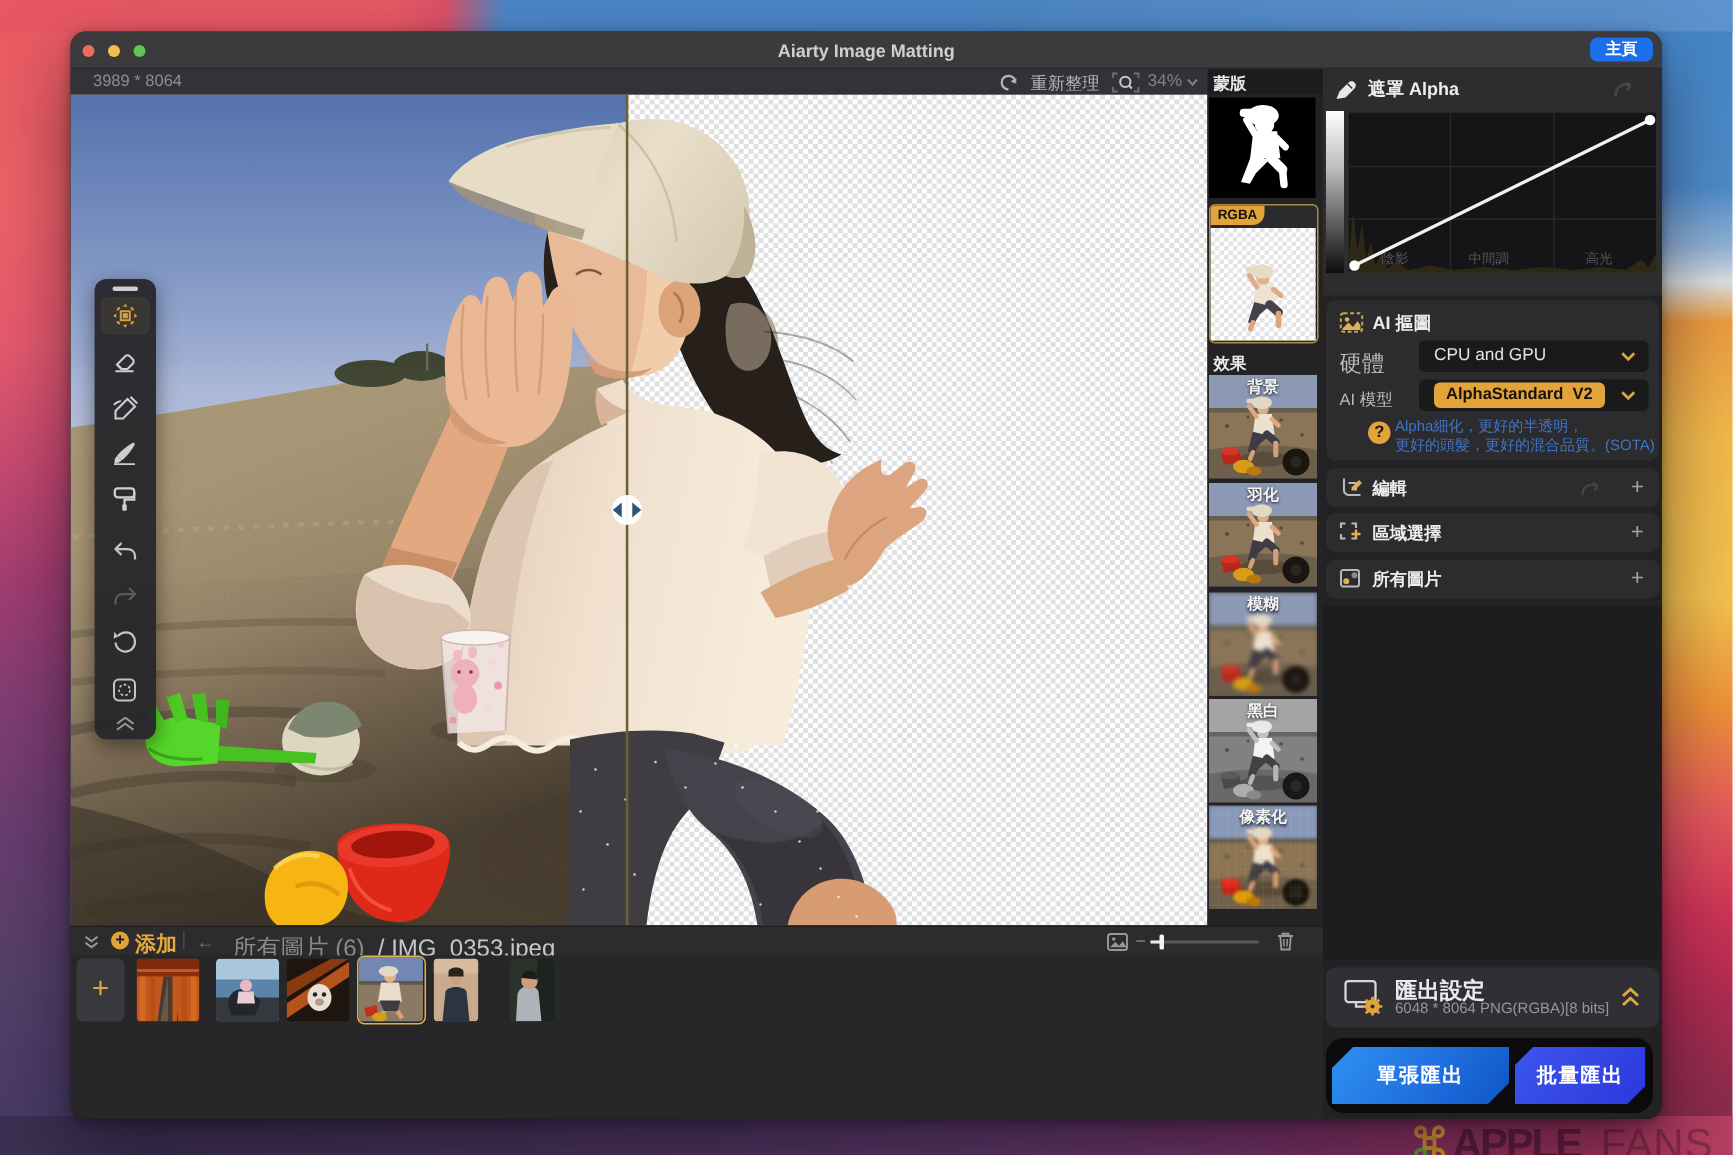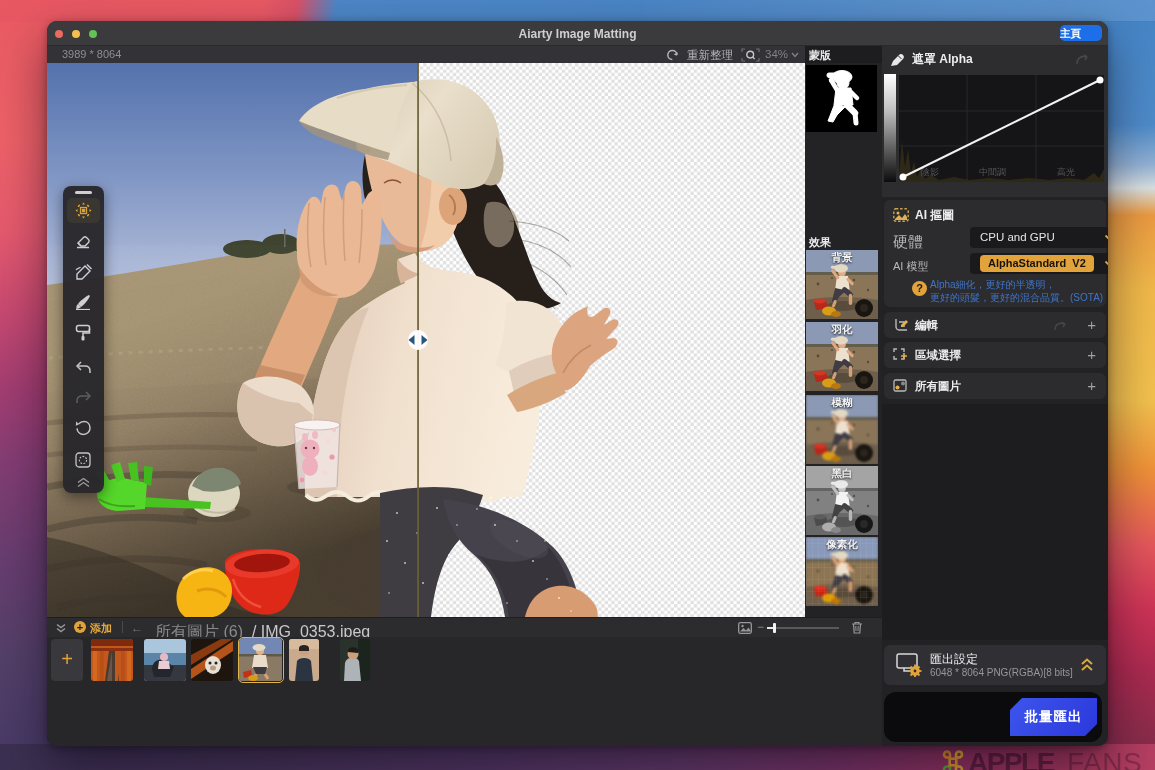--- a/index.html
+++ b/index.html
@@ -6,21 +6,21 @@
 .abs{position:absolute;}
 #desktop{position:absolute;inset:0;background:linear-gradient(180deg,#4484c6 0px,#4e8bc9 125px,#93b2d4 165px,#d8dfe0 188px,#eb9a41 215px,#f1b94a 290px,#f2c14e 400px,#ef9138 470px,#e4575b 545px,#cd3356 610px,#ac2a50 670px,#8e2c4c 730px,#7c2b4a 770px);}
 #wl{position:absolute;left:0;top:0;width:70px;height:770px;background:linear-gradient(180deg,#ea5a62 0%,#ee6168 18%,#e65a6e 30%,#c94a71 40%,#a43e72 50%,#843d74 60%,#693d70 72%,#544069 85%,#463966 100%);}
 #wt{position:absolute;left:0;top:0;width:1155px;height:22px;background:linear-gradient(97deg,#e85863 0px,#ea5a64 260px,#db5168 295px,#4d87c8 335px,#4a85c5 700px,#4282c6 1155px);}
 #wb{position:absolute;left:0;bottom:0;width:1155px;height:26px;background:linear-gradient(90deg,#3c3052 0,#473459 250px,#533764 480px,#643a6b 680px,#7c3468 850px,#9c3260 990px,#ae3a5e 1100px,#b53f62 1155px);}
 #applefans{position:absolute;left:941px;top:747px;width:220px;height:23px;font-size:30px;overflow:hidden;}
 .win{position:absolute;left:47px;top:21px;width:1061px;height:725px;background:#28282a;border-radius:10px;box-shadow:0 22px 50px rgba(10,5,20,.5),0 2px 8px rgba(0,0,0,.35);overflow:hidden;}
 .titlebar{position:absolute;left:0;top:0;width:100%;height:25px;background:#3b3a3d;border-bottom:1px solid #2a292c;}
 .tl{position:absolute;top:9px;width:8px;height:8px;border-radius:50%;}
 .title{position:absolute;top:0;left:0;width:100%;height:25px;line-height:26px;text-align:center;color:#cfcfd1;font-size:12px;font-weight:bold;}
-.homebtn{position:absolute;right:6px;top:4px;width:42px;height:16px;background:#1c6fe8;border-radius:5px;color:#fff;font-size:10.5px;font-weight:bold;text-align:left;line-height:16px;}
+.homebtn{position:absolute;right:6px;top:4px;width:42px;height:16px;background:#1c6fe8;border-radius:5px;color:#fff;font-size:10.5px;font-weight:bold;text-align:center;line-height:16px;}
 .toprow{position:absolute;left:0;top:25px;width:835px;height:17px;background:#333236;color:#98979b;font-size:11px;}
 .toprow .dim{position:absolute;left:15px;top:2px;color:#8e8d91;}
 .sidebarhead{position:absolute;left:758px;top:25px;width:77px;height:17px;background:#1d1d1f;color:#e8e8ea;font-weight:bold;font-size:11px;padding:2px 0 0 4px;}
 .canvas{position:absolute;left:0;top:42px;width:758px;height:554px;background:#888;overflow:hidden;}
 .sidebar{position:absolute;left:758px;top:42px;width:77px;height:554px;background:#232325;}
 .rpanel{position:absolute;left:835px;top:25px;width:226px;height:723px;background:#222224;}
 .botbar{position:absolute;left:0;top:596px;width:835px;height:20px;background:#2c2b2e;border-top:1px solid #1e1e20;}
 .filmarea{position:absolute;left:0;top:616px;width:835px;height:109px;background:#272629;}
 .yellow{color:#e7aa3b;}
 .ltoolbar{position:absolute;left:16px;top:165px;width:41px;height:307px;background:rgba(40,39,43,0.96);border-radius:8px;box-shadow:0 4px 14px rgba(0,0,0,.45);}
@@ -30,21 +30,21 @@
 .fxthumb{position:absolute;left:1px;width:72px;height:69px;overflow:hidden;background:#555;}
 .fxlabel{position:absolute;top:1px;left:0;width:100%;text-align:center;color:#f4f4f4;font-size:10.5px;font-weight:bold;text-shadow:0 1px 2px rgba(0,0,0,.85);}
 .fx3{filter:blur(1.3px);}
 .fx4{filter:grayscale(1) brightness(1.08);}
 .fx5{filter:blur(1.1px) saturate(1.15);}
 .fx1,.fx2,.fx3,.fx4,.fx5{position:absolute;inset:0;}
 .pix{position:absolute;inset:0;background-image:linear-gradient(rgba(255,255,255,.05) 1px,transparent 1px),linear-gradient(90deg,rgba(255,255,255,.05) 1px,transparent 1px),linear-gradient(rgba(0,0,0,.05) 1px,transparent 1px);background-size:6px 6px,6px 6px,12px 12px;}
 .rsec{position:absolute;left:2px;width:222px;background:#2c2c2f;border-radius:6px;}
 .rsectitle{position:absolute;left:31px;top:6px;color:#ededef;font-size:11.5px;font-weight:bold;}
 .plus{position:absolute;right:10px;top:4px;color:#a2a2a4;font-size:15px;font-weight:normal;}
-.select{position:absolute;height:21px;background:#1a1a1d;border-radius:4px;font-size:11.5px;line-height:21px;padding-left:10px;margin-left:24px;}
+.select{position:absolute;height:21px;background:#1a1a1d;border-radius:4px;font-size:11.5px;line-height:21px;padding-left:10px;}
 .chevs{position:absolute;right:8px;top:7px;}
 .pill{display:inline-block;background:#e2a33b;color:#17130c;border-radius:4px;font-weight:bold;font-size:11px;padding:0 8px;height:17px;line-height:17px;margin-top:2px;vertical-align:top;}
 .btn1{left:6px;top:652px;width:118px;height:38px;background:linear-gradient(125deg,#2f91f2 0%,#1a66d8 70%,#1056c4 100%);clip-path:polygon(14px 0,100% 0,100% calc(100% - 14px),calc(100% - 14px) 100%,0 100%,0 14px);color:#fff;font-size:13.5px;font-weight:bold;text-align:center;line-height:38px;letter-spacing:1px;}
 .btn2{left:128px;top:652px;width:87px;height:38px;background:linear-gradient(125deg,#3d55ec 0%,#2b38dc 100%);clip-path:polygon(12px 0,100% 0,100% calc(100% - 12px),calc(100% - 12px) 100%,0 100%,0 12px);color:#fff;font-size:13.5px;font-weight:bold;text-align:center;line-height:38px;letter-spacing:1px;}
 </style></head>
 <body>
 <div id="desktop"></div>
 <div id="wl"></div>
 <div id="wt"></div>
 <div id="wb"></div>
@@ -304,20 +304,40 @@
       <circle cx="37" cy="20" r="6"></circle>
       <path d="M30,25 L45,25 L47,42 L28,42 Z"></path>
       <line x1="31" y1="27" x2="25" y2="17" stroke-width="4.5" stroke-linecap="round"></line>
       <line x1="45" y1="29" x2="51" y2="35" stroke-width="4.5" stroke-linecap="round"></line>
       <path d="M29,40 L39,44 L31,52 L27,59 L22,58 Z"></path>
       <line x1="41" y1="42" x2="49" y2="50" stroke-width="6.5" stroke-linecap="round"></line>
       <line x1="49" y1="50" x2="50" y2="60" stroke-width="5" stroke-linecap="round"></line>
       </g>
         </svg>
     </div>
+    <div class="abs" style="left:1px;top:73px;width:73px;height:93px;border:1.5px solid #ad8b42;border-radius:4px;background:#2b2a2d;overflow:hidden">
+      <div class="abs" style="left:0;top:0;width:36px;height:13px;background:#e2a33b;border-radius:0 0 8px 0;color:#151310;font-weight:bold;font-size:9px;text-align:center;line-height:13px">RGBA</div>
+      <div class="abs chk8" style="left:0;top:15px;width:70px;height:75px;">
+        <svg width="70" height="75">
+        <g transform="translate(5.4,6.9) scale(0.85)">
+        <ellipse cx="34" cy="29" rx="5.5" ry="3" fill="#3a2e24"></ellipse>
+        <circle cx="35" cy="32" r="5" fill="#e5b28c"></circle>
+        <ellipse cx="34" cy="26" rx="9" ry="5.5" fill="#e6dbc6"></ellipse>
+              <rect x="21" y="22" width="11" height="4" rx="2" fill="#e6dbc6"></rect>
+        <path d="M29,36 L43,36 L45,52 L27,52 Z" fill="#efe1d1"></path>
+        <line x1="30" y1="38" x2="24" y2="29" stroke="#e2ab84" stroke-width="4" stroke-linecap="round"></line>
+        <line x1="43" y1="40" x2="49" y2="45" stroke="#e2ab84" stroke-width="4" stroke-linecap="round"></line>
+        <path d="M28,50 L40,53 L32,60 L28,67 L23,66 Z" fill="#45424b"></path>
+        <line x1="40" y1="52" x2="47" y2="58" stroke="#45424b" stroke-width="7" stroke-linecap="round"></line>
+        <line x1="47" y1="59" x2="47" y2="68" stroke="#daa47c" stroke-width="4.5" stroke-linecap="round"></line>
+        <line x1="27" y1="66" x2="25" y2="71" stroke="#daa47c" stroke-width="4" stroke-linecap="round"></line>
+        </g>
+        </svg>
+      </div>
+    </div>
     <div class="abs" style="left:4px;top:172px;color:#e9e9eb;font-size:11px;font-weight:bold">效果</div>
     <div class="fxthumb" style="top:187px">
         <div class="fx1"><svg width="72" height="69" viewBox="0 0 72 69">
 <rect width="72" height="24" fill="#8b99b5"></rect>
 <rect y="22" width="72" height="47" fill="#8a7558"></rect>
 <rect y="22" width="72" height="3" fill="#635d4c"></rect>
 <path d="M0,50 C20,46 50,46 72,50 L72,69 L0,69 Z" fill="#6e5f4c"></path>
 <ellipse cx="37" cy="56" rx="16" ry="5" fill="#4a4034" opacity="0.6"></ellipse>
 <circle cx="58" cy="58" r="9" fill="#191510"></circle>
 <circle cx="58" cy="58" r="4" fill="#2b251c"></circle>
@@ -559,41 +579,42 @@
           <circle cx="19" cy="18" r="1.8" fill="#303034"></circle>
           <g stroke="#e2a33b" stroke-width="1.8">
             <line x1="19" y1="11.5" x2="19" y2="24.5"></line>
             <line x1="12.5" y1="18" x2="25.5" y2="18"></line>
             <line x1="14.5" y1="13.5" x2="23.5" y2="22.5"></line>
             <line x1="23.5" y1="13.5" x2="14.5" y2="22.5"></line>
           </g>
           <circle cx="19" cy="18" r="3" fill="#e2a33b"></circle>
           <circle cx="19" cy="18" r="1.4" fill="#303034"></circle>
         </svg>
-      <div class="abs" style="left:46px;top:6px;color:#ececee;font-size:12px;font-weight:normal">匯出設定</div>
+      <div class="abs" style="left:46px;top:6px;color:#ececee;font-size:15px;font-weight:bold">匯出設定</div>
       <div class="abs" style="left:46px;top:22px;color:#97979a;font-size:10px">6048 * 8064 PNG(RGBA)[8 bits]</div>
       <svg class="abs" style="left:196px;top:12px" width="14" height="16">
           <g stroke="#d8a93e" stroke-width="2" fill="none">
             <path d="M2,7 L7,2.5 L12,7"></path>
             <path d="M2,13 L7,8.5 L12,13"></path>
           </g>
         </svg>
     </div>
     <div class="abs" style="left:2px;top:646px;width:218px;height:50px;background:#0b0b0e;border-radius:12px"></div>
+    <div class="abs btn1">單張匯出</div>
     <div class="abs btn2">批量匯出</div>
   </div>
   <div class="botbar" id="botbar">
     <svg class="abs" style="left:9px;top:5px" width="10" height="10">
         <g stroke="#98989a" stroke-width="1.4" fill="none">
           <path d="M1,1.5 L5,4.5 L9,1.5"></path>
           <path d="M1,5.5 L5,8.5 L9,5.5"></path>
         </g>
       </svg>
     <div class="abs" style="left:27px;top:3px;width:12px;height:12px;border-radius:50%;background:#e2a33b;color:#222;font-weight:bold;font-size:11px;text-align:center;line-height:12px">+</div>
-    <div class="abs yellow" style="left:43px;top:3px;font-size:11px;font-weight:bold;border-bottom:1px solid #e2a33b;padding-bottom:11px">添加</div>
+    <div class="abs yellow" style="left:43px;top:3px;font-size:14px;font-weight:bold;border-bottom:1px solid #e2a33b;padding-bottom:11px">添加</div>
     <div class="abs" style="left:75px;top:3px;width:1px;height:12px;background:#4a4a4c"></div>
     <div class="abs" style="left:84px;top:3px;color:#76767a;font-size:12px">←</div>
     <div class="abs" style="left:108px;top:4px;color:#8a8a8d;font-size:16px">所有圖片 (6)<span style="color:#c8c8cb">&nbsp; / IMG_0353.jpeg</span></div>
     <svg class="abs" style="left:691px;top:4px" width="14" height="12">
         <rect x="0.7" y="0.7" width="12.6" height="10.6" rx="1.5" stroke="#98989a" stroke-width="1.3" fill="none"></rect>
         <circle cx="4.5" cy="4" r="1.2" fill="#98989a"></circle>
         <path d="M2,9.5 L5.5,6 L8,8.5 L10.5,5.5 L13,9.5 Z" fill="#98989a"></path>
       </svg>
     <div class="abs" style="left:710px;top:2px;color:#8a8a8d;font-size:12px">−</div>
     <div class="abs" style="left:720px;top:9px;width:72px;height:2px;background:#595959"></div>

